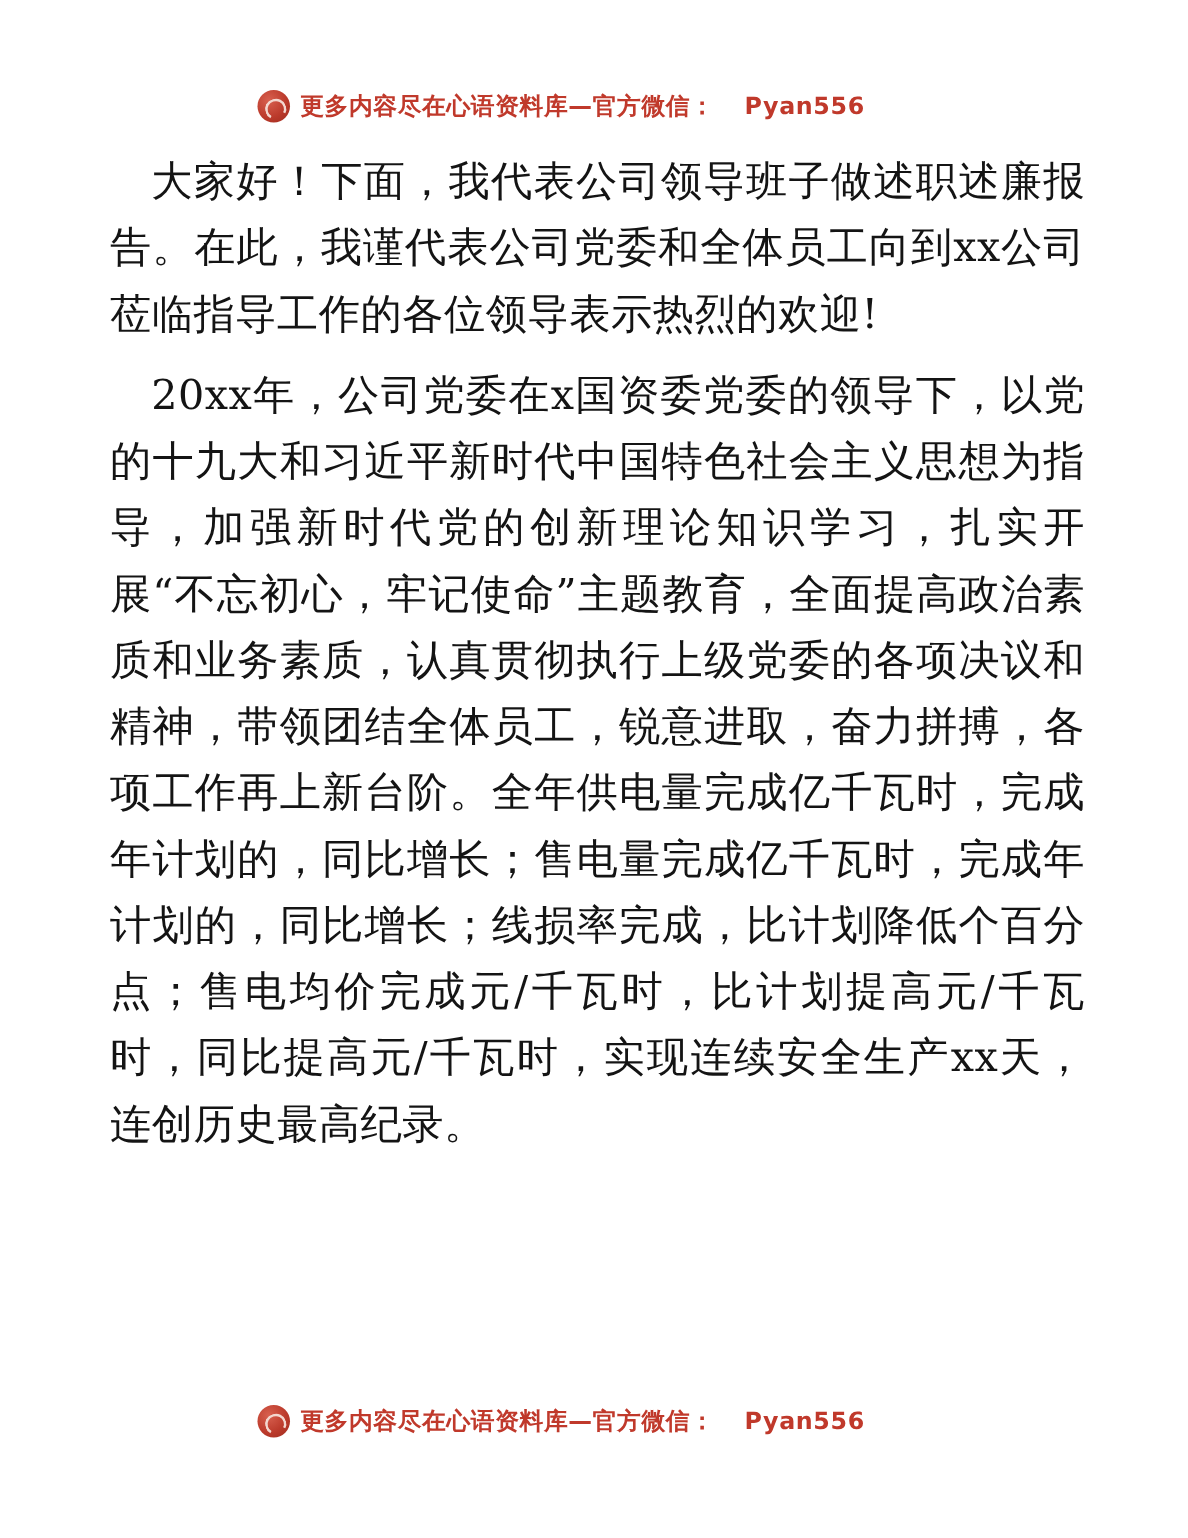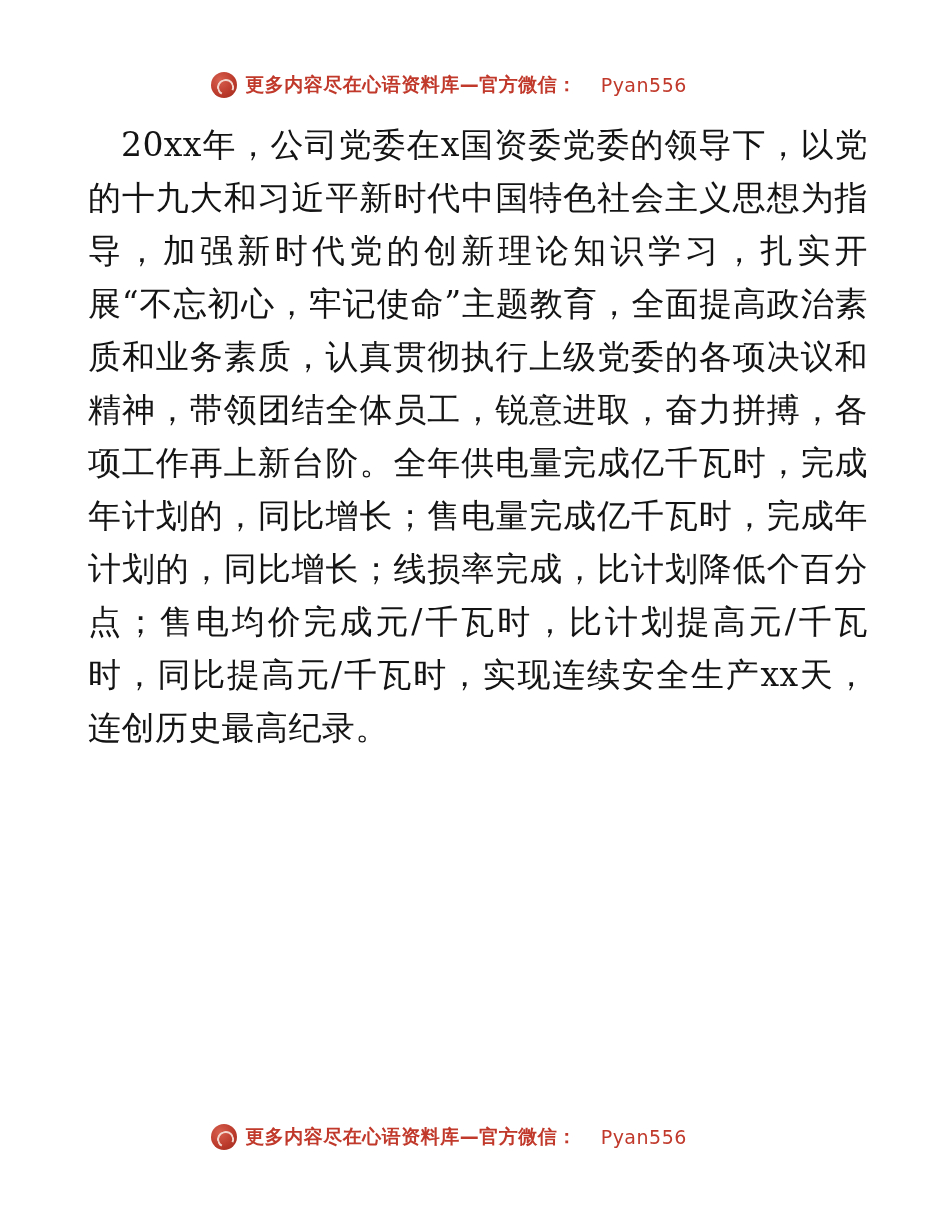--- a/index.html
+++ b/index.html
@@ -59,21 +59,21 @@
   .wm-text {
     font-family: "DejaVu Sans", "Liberation Sans", sans-serif;
     font-size: 19px;
     font-weight: bold;
     color: #c0392b;
     letter-spacing: 0.5px;
   }
   .wm-text-2 {
     font-family: "DejaVu Sans", "Liberation Sans", sans-serif;
     font-size: 19px;
-    font-weight: normal;
+    font-weight: bold;
     color: #c0392b;
     letter-spacing: 0.5px;
     margin-left: 16px;
   }
 
   
   .doc-body {
     position: absolute;
     top: 118px;
     left: 88px;
@@ -97,20 +97,21 @@
 
 <div class="page">
 
   <div class="watermark watermark-top">
     <span class="wm-logo"></span>
     <span class="wm-text">更多内容尽在心语资料库—官方微信：</span>
     <span class="wm-text-2">Pyan556</span>
   </div>
 
   <div class="doc-body">
+    <p class="para">大家好！下面，我代表公司领导班子做述职述廉报告。在此，我谨代表公司党委和全体员工向到xx公司莅临指导工作的各位领导表示热烈的欢迎!</p>
     <p class="para">20xx年，公司党委在x国资委党委的领导下，以党的十九大和习近平新时代中国特色社会主义思想为指导，加强新时代党的创新理论知识学习，扎实开展“不忘初心，牢记使命”主题教育，全面提高政治素质和业务素质，认真贯彻执行上级党委的各项决议和精神，带领团结全体员工，锐意进取，奋力拼搏，各项工作再上新台阶。全年供电量完成亿千瓦时，完成年计划的，同比增长；售电量完成亿千瓦时，完成年计划的，同比增长；线损率完成，比计划降低个百分点；售电均价完成元/千瓦时，比计划提高元/千瓦时，同比提高元/千瓦时，实现连续安全生产xx天，连创历史最高纪录。</p>
   </div>
 
   <div class="watermark watermark-bottom">
     <span class="wm-logo"></span>
     <span class="wm-text">更多内容尽在心语资料库—官方微信：</span>
     <span class="wm-text-2">Pyan556</span>
   </div>
 
 </div>

